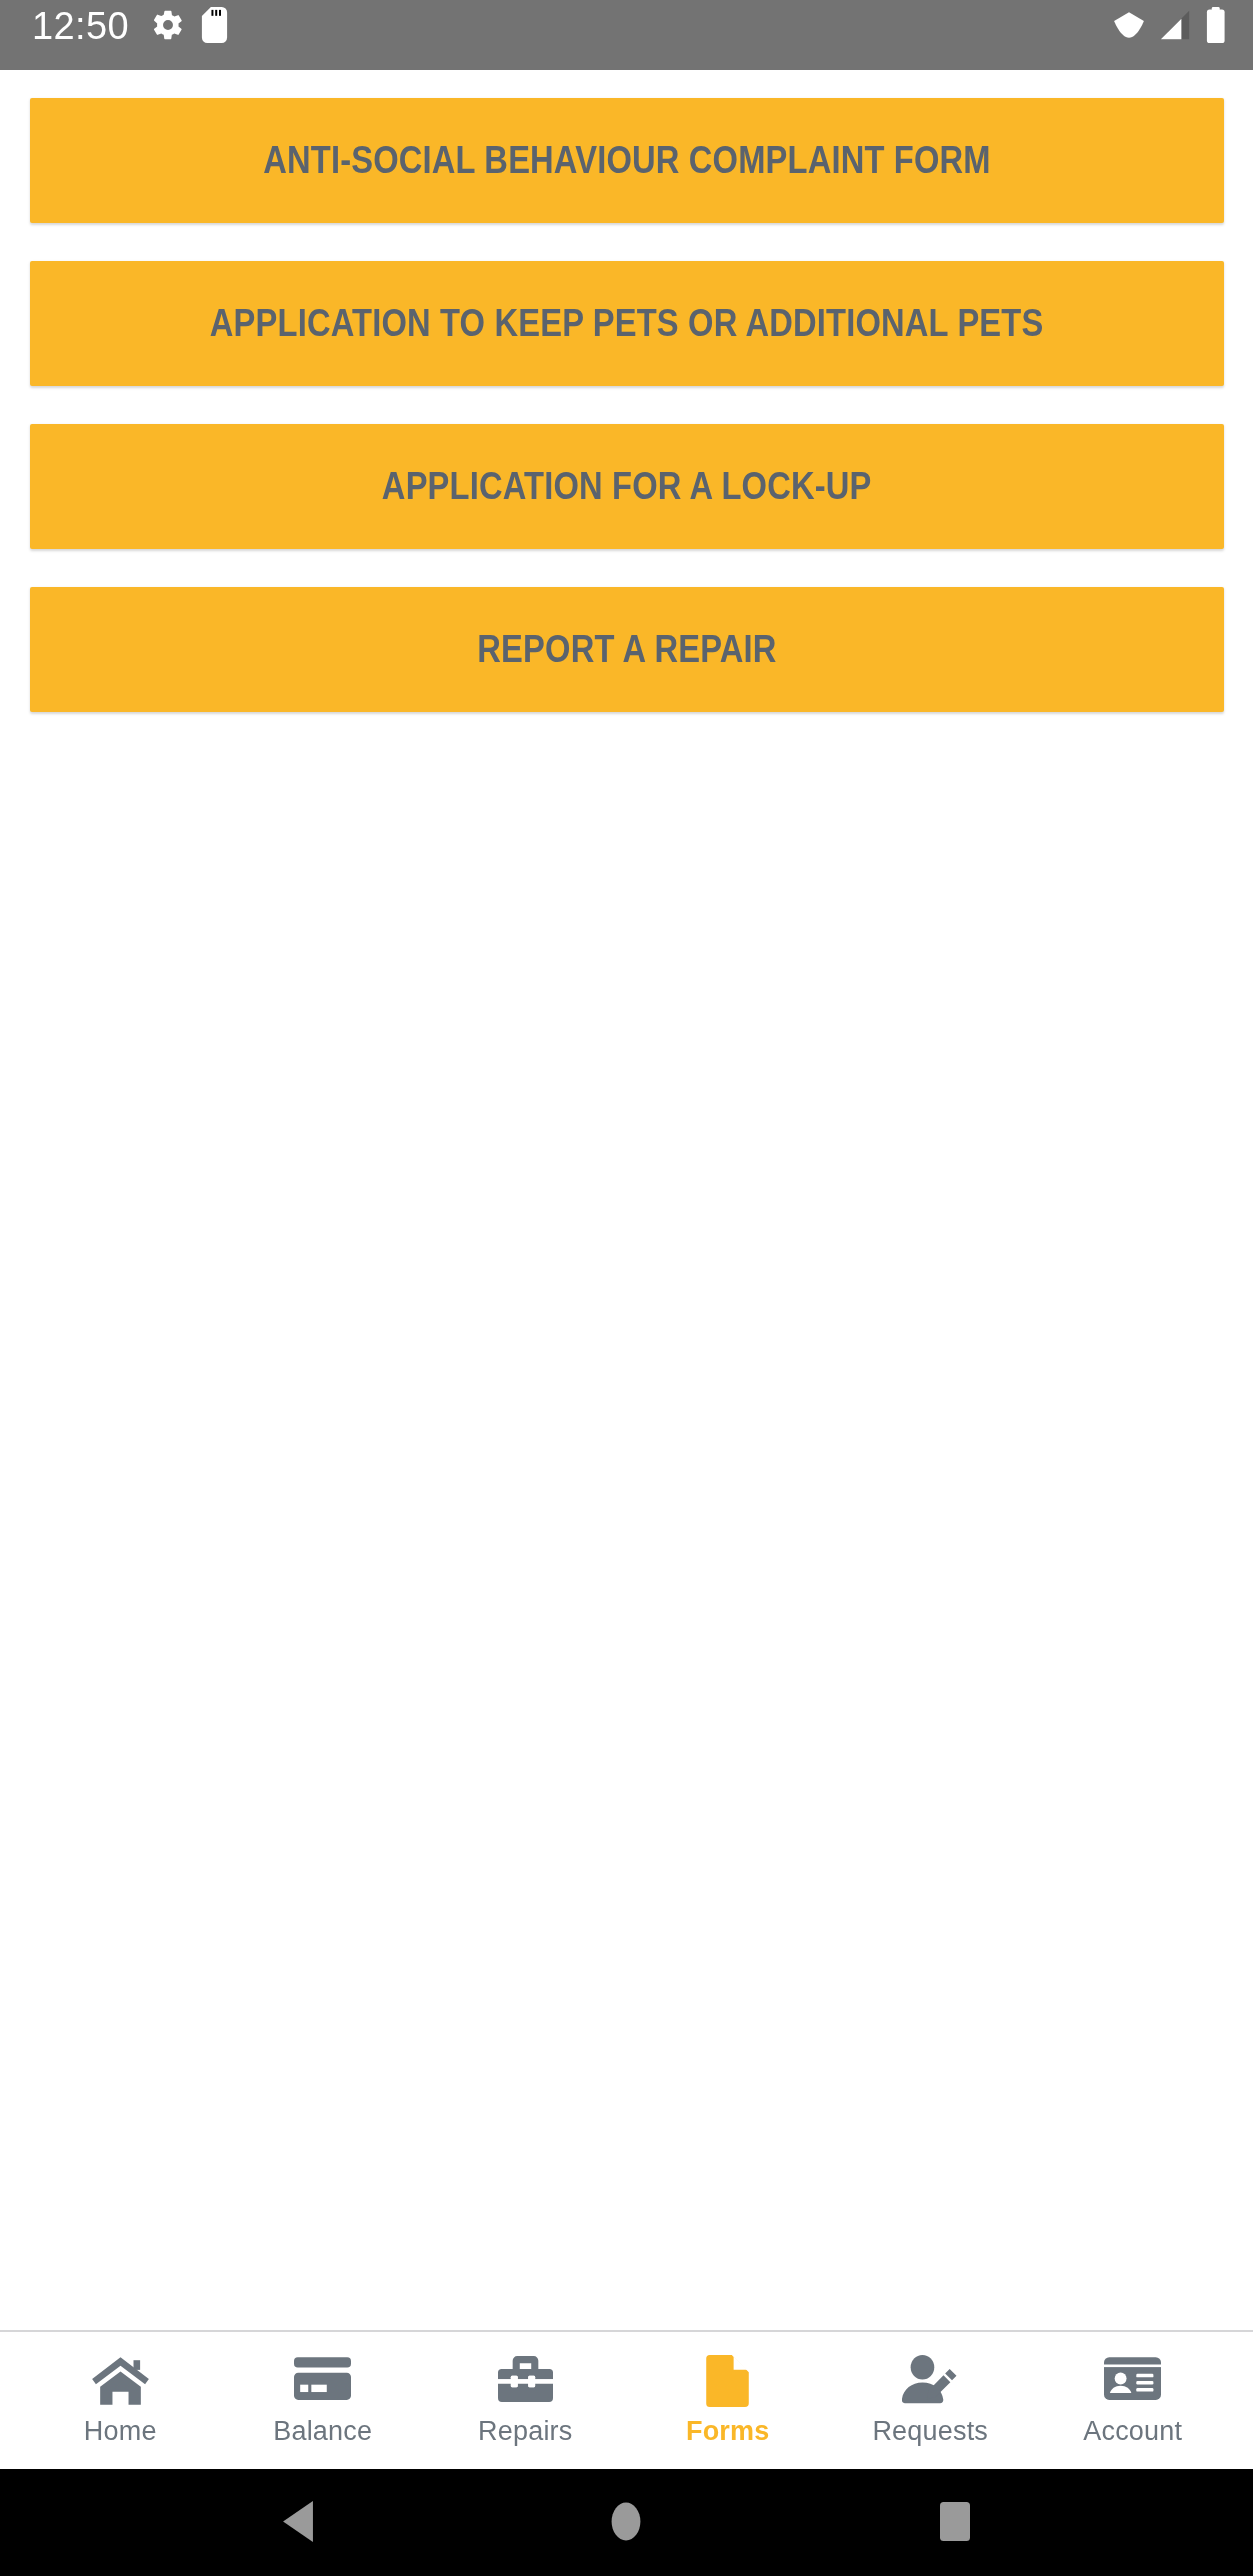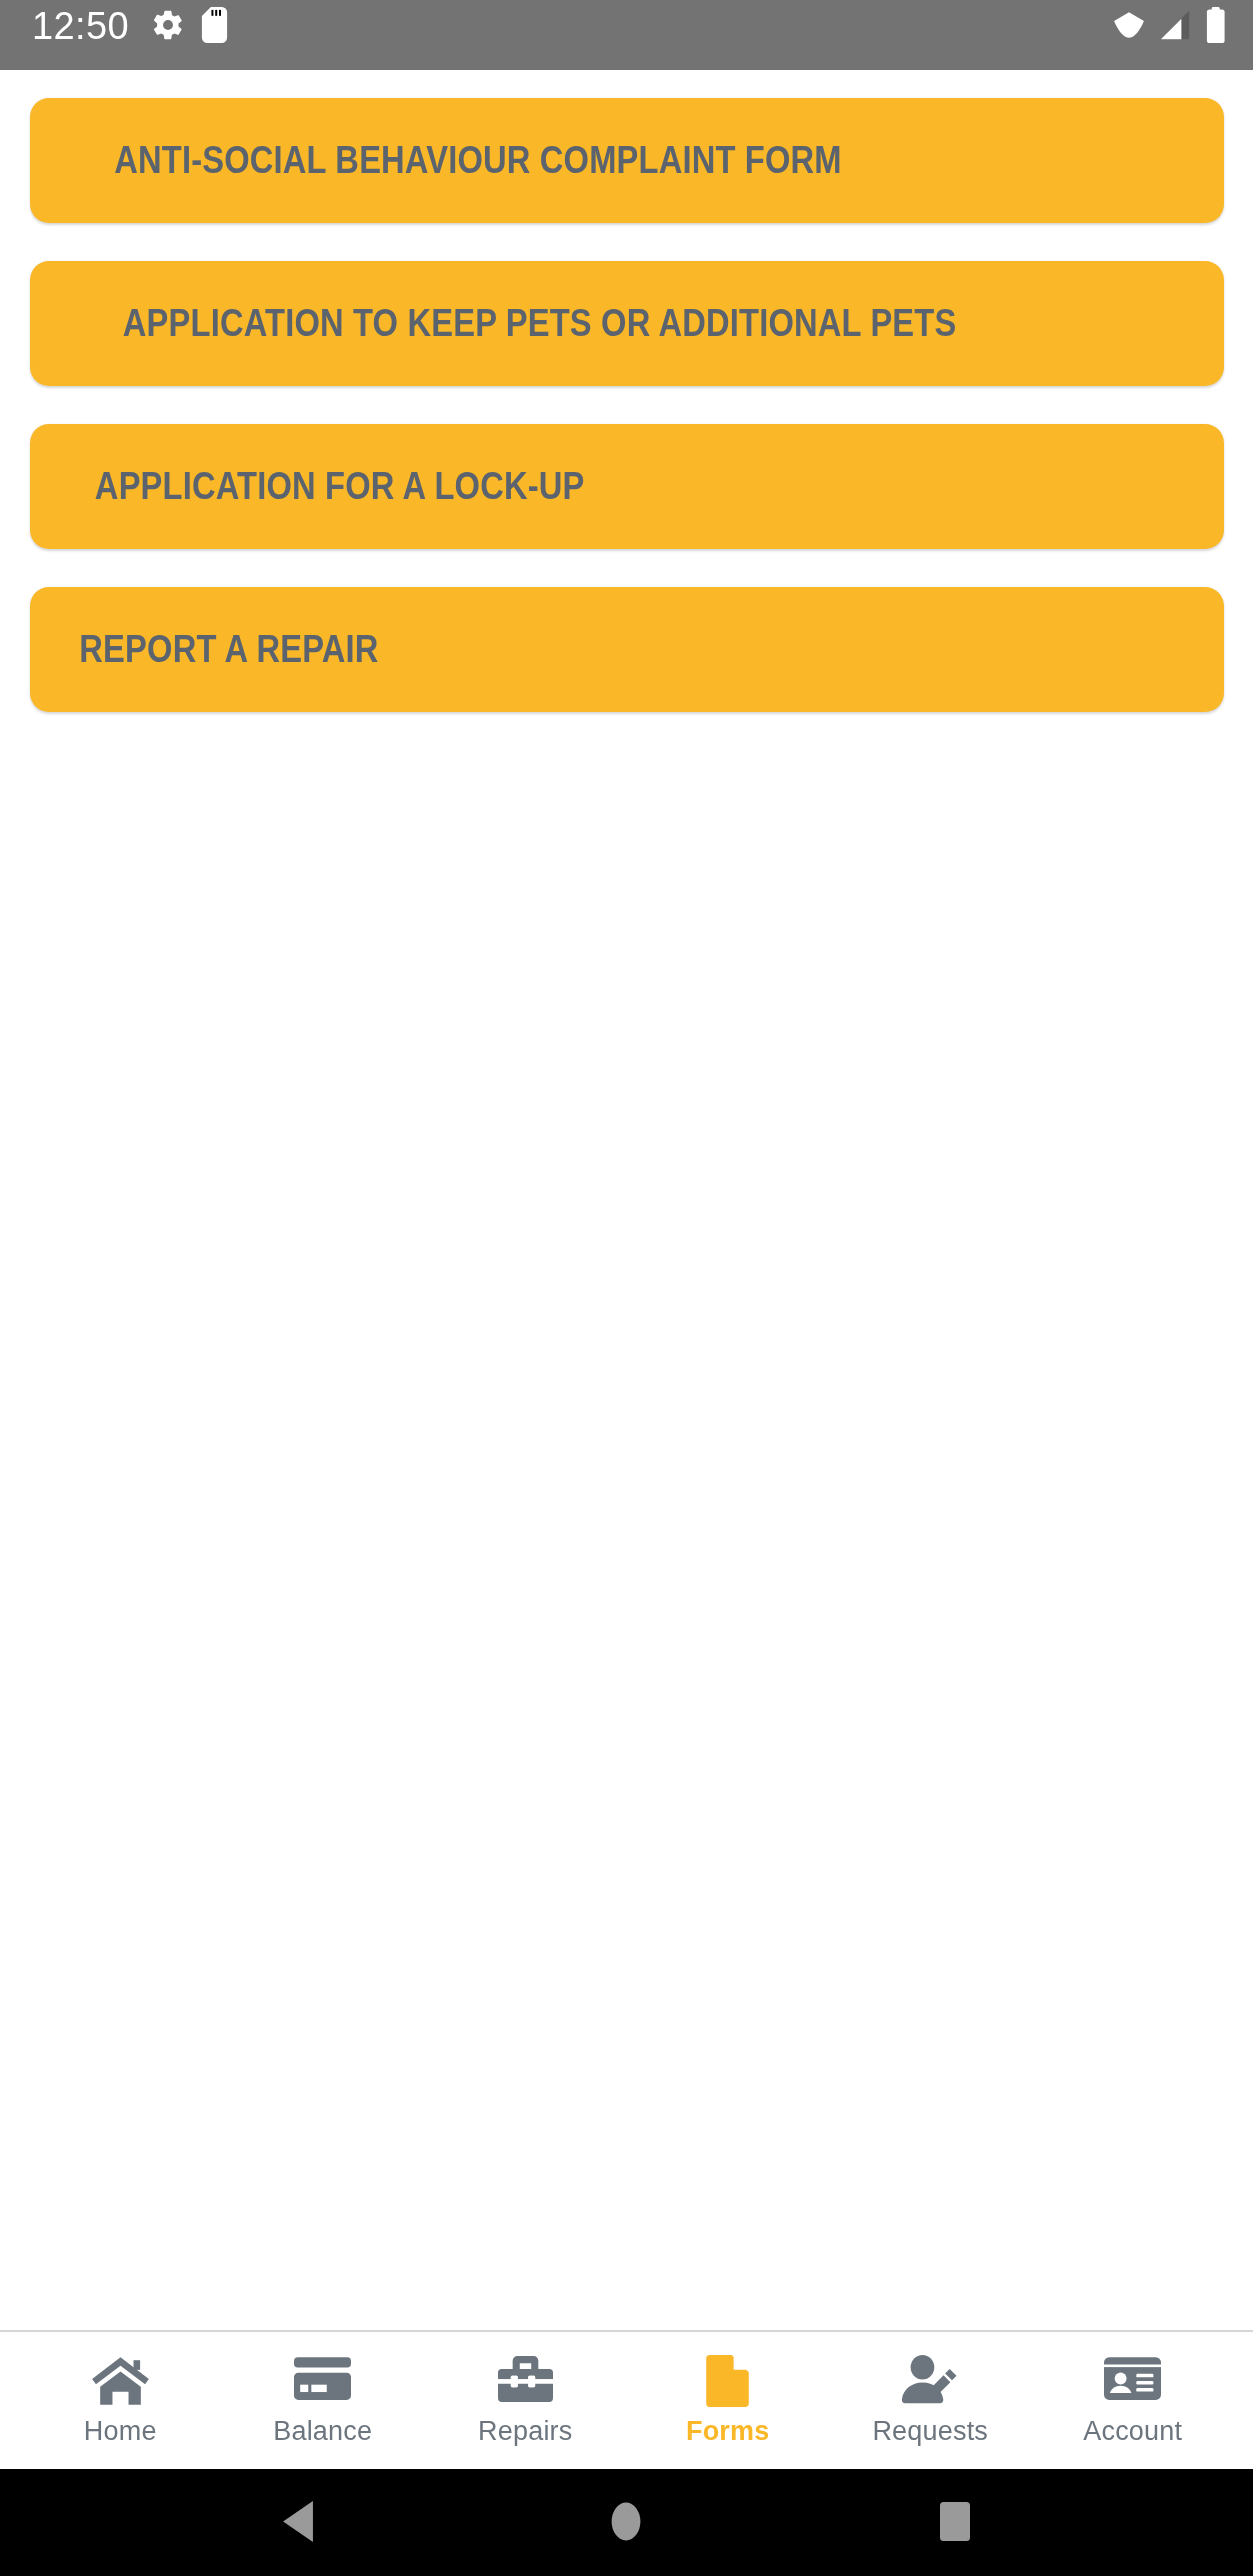--- a/index.html
+++ b/index.html
@@ -86,26 +86,27 @@
   
   .content {
     flex:1 1 auto;
     background:#ffffff;
     padding:28px 29.5px 0 29.5px;
     overflow:hidden;
   }
   .form-button {
     display:flex;
     align-items:center;
+    justify-content:center;
     width:100%;
     height:125px;
     margin-bottom:38px;
     background:#fab728;
     border:none;
-    border-radius:19px;
+    border-radius:2px;
     box-shadow:0 1.8px 2.7px rgba(0,0,0,0.16);
     cursor:pointer;
     padding:0 25px;
   }
   .form-button-label {
     color:#5a636e;
     font-size:38px;
     font-weight:700;
     letter-spacing:0.2px;
     text-align:center;

